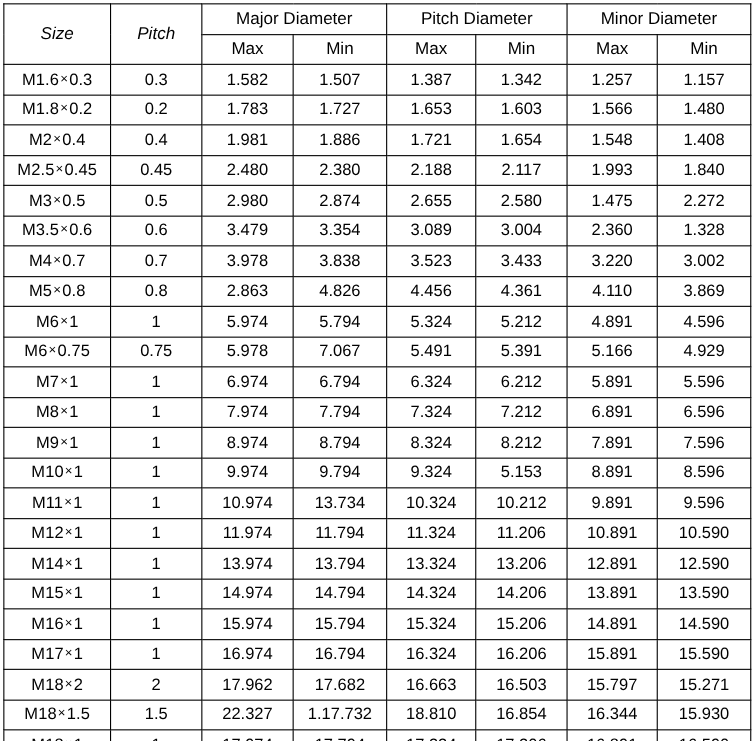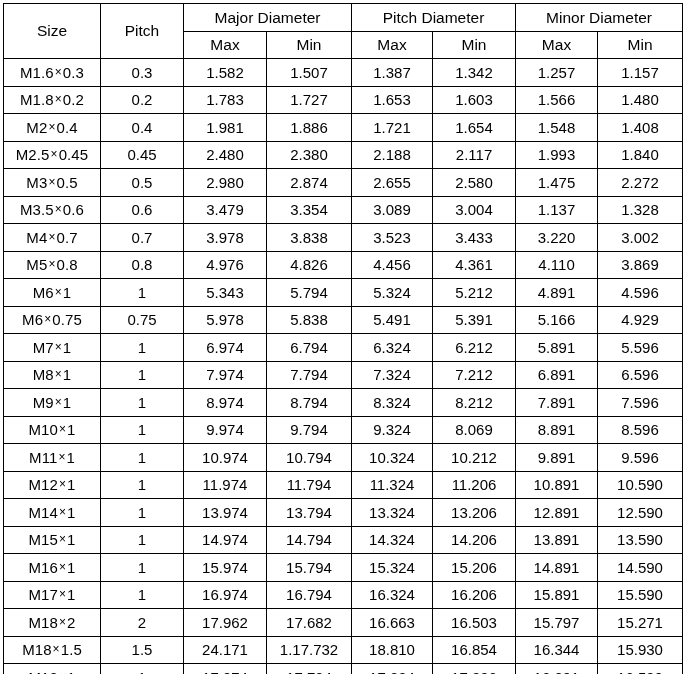--- a/index.html
+++ b/index.html
@@ -51,21 +51,21 @@
   col.c-size   { width: 97px; }
   col.c-pitch  { width: 83px; }
   col.c-num    { width: 83px; }
   col.c-num2   { width: 85px; }
   col.c-num3   { width: 81px; }
   col.c-num4   { width: 83px; }
   col.c-num5   { width: 82px; }
   col.c-num6   { width: 85px; }
 
   
-  th.span-two { height: 53px; }
+  th.span-two { height: 53px; font-style: italic; }
 
   .size-cell {
     display: inline-block;
     letter-spacing: 0.1px;
   }
   .mult {
     font-size: 12px;
     position: relative;
     top: -2px;
     padding: 0 1px;
@@ -154,58 +154,58 @@
           <td>1.475</td>
           <td>2.272</td>
         </tr>
         <tr>
           <td><span class="size-cell"><span>M3.5</span><span class="mult">×</span><span>0.6</span></span></td>
           <td>0.6</td>
           <td>3.479</td>
           <td>3.354</td>
           <td>3.089</td>
           <td>3.004</td>
-          <td>1.137</td>
+          <td>2.360</td>
           <td>1.328</td>
         </tr>
         <tr>
           <td><span class="size-cell"><span>M4</span><span class="mult">×</span><span>0.7</span></span></td>
           <td>0.7</td>
           <td>3.978</td>
           <td>3.838</td>
           <td>3.523</td>
           <td>3.433</td>
           <td>3.220</td>
           <td>3.002</td>
         </tr>
         <tr>
           <td><span class="size-cell"><span>M5</span><span class="mult">×</span><span>0.8</span></span></td>
           <td>0.8</td>
-          <td>4.976</td>
+          <td>2.863</td>
           <td>4.826</td>
           <td>4.456</td>
           <td>4.361</td>
           <td>4.110</td>
           <td>3.869</td>
         </tr>
         <tr>
           <td><span class="size-cell"><span>M6</span><span class="mult">×</span><span>1</span></span></td>
           <td>1</td>
-          <td>5.343</td>
+          <td>5.974</td>
           <td>5.794</td>
           <td>5.324</td>
           <td>5.212</td>
           <td>4.891</td>
           <td>4.596</td>
         </tr>
         <tr>
           <td><span class="size-cell"><span>M6</span><span class="mult">×</span><span>0.75</span></span></td>
           <td>0.75</td>
           <td>5.978</td>
-          <td>5.838</td>
+          <td>7.067</td>
           <td>5.491</td>
           <td>5.391</td>
           <td>5.166</td>
           <td>4.929</td>
         </tr>
         <tr>
           <td><span class="size-cell"><span>M7</span><span class="mult">×</span><span>1</span></span></td>
           <td>1</td>
           <td>6.974</td>
           <td>6.794</td>
@@ -233,29 +233,29 @@
           <td>8.212</td>
           <td>7.891</td>
           <td>7.596</td>
         </tr>
         <tr>
           <td><span class="size-cell"><span>M10</span><span class="mult">×</span><span>1</span></span></td>
           <td>1</td>
           <td>9.974</td>
           <td>9.794</td>
           <td>9.324</td>
-          <td>8.069</td>
+          <td>5.153</td>
           <td>8.891</td>
           <td>8.596</td>
         </tr>
         <tr>
           <td><span class="size-cell"><span>M11</span><span class="mult">×</span><span>1</span></span></td>
           <td>1</td>
           <td>10.974</td>
-          <td>10.794</td>
+          <td>13.734</td>
           <td>10.324</td>
           <td>10.212</td>
           <td>9.891</td>
           <td>9.596</td>
         </tr>
         <tr>
           <td><span class="size-cell"><span>M12</span><span class="mult">×</span><span>1</span></span></td>
           <td>1</td>
           <td>11.974</td>
           <td>11.794</td>
@@ -310,21 +310,21 @@
           <td>17.962</td>
           <td>17.682</td>
           <td>16.663</td>
           <td>16.503</td>
           <td>15.797</td>
           <td>15.271</td>
         </tr>
         <tr>
           <td><span class="size-cell"><span>M18</span><span class="mult">×</span><span>1.5</span></span></td>
           <td>1.5</td>
-          <td>24.171</td>
+          <td>22.327</td>
           <td>1.17.732</td>
           <td>18.810</td>
           <td>16.854</td>
           <td>16.344</td>
           <td>15.930</td>
         </tr>
         <tr>
           <td><span class="size-cell"><span>M18</span><span class="mult">×</span><span>1</span></span></td>
           <td>1</td>
           <td>17.974</td>

